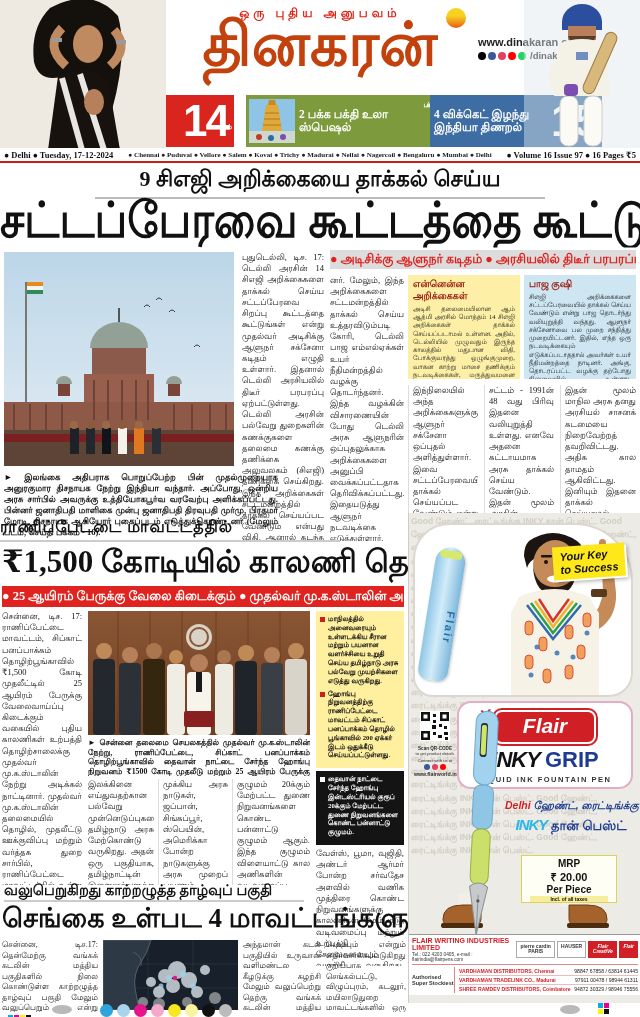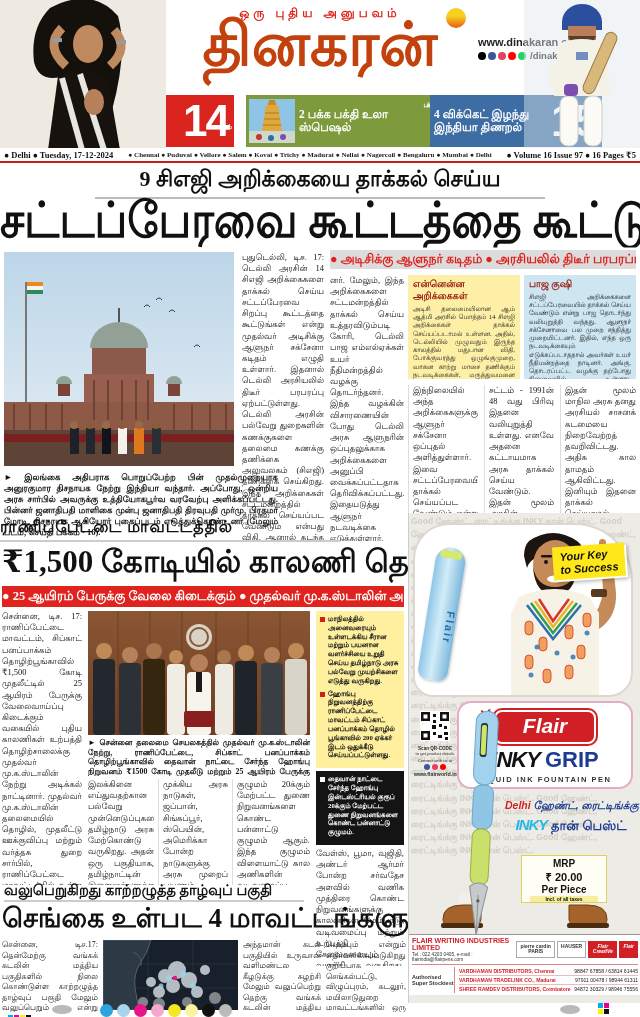--- a/index.html
+++ b/index.html
@@ -131,21 +131,21 @@
   .ad-qr .q3{font-size:4.2px;margin-top:2px;}
   .ad-qr .q4{font-size:5.2px;font-weight:bold;margin-top:1px;}
   .qr-social{display:flex;justify-content:center;gap:2px;margin-top:1px;}
   .qr-social .sicon{width:6px;height:6px;}
   .ad-pen{position:absolute;left:50px;top:196px;width:46px;height:226px;z-index:3;}
   .ad-tagline{position:absolute;left:96px;top:286px;width:132px;text-align:center;z-index:2;}
   .tg1{font-size:10.5px;font-weight:bold;font-style:italic;color:#1d3c91;white-space:nowrap;}
   .tg1 .good{color:#d11f26;}
   .tg2{font-size:13px;font-weight:900;color:#1d3c91;margin-top:3px;white-space:nowrap;}
   .tg2 .inkyc{color:#29b8e8;font-style:italic;font-size:15px;letter-spacing:-1px;}
-  .ad-mrp{position:absolute;left:112px;top:342px;width:86px;background:#fffef5;border:1px solid #e0d257;
+  .ad-mrp{position:absolute;left:112px;top:342px;width:96px;background:#fffef5;border:1px solid #e0d257;
           text-align:center;padding:2px 8px 0;z-index:2;box-sizing:border-box;}
   .ad-mrp .m1{font-size:10px;font-weight:900;}
   .ad-mrp .m2{font-size:11px;font-weight:900;}
   .ad-mrp .m3{font-size:10px;font-weight:900;}
   .ad-mrp .m4{font-size:5px;font-weight:bold;background:#f6ee9c;display:block;margin-top:1px;}
   .ad-shoes{position:absolute;left:24px;top:380px;width:184px;height:38px;z-index:1;}
   .ad-info{position:absolute;left:0;bottom:8px;width:232px;background:#fff;border-top:1px solid #999;
            box-sizing:border-box;padding:2px 3px;z-index:4;}
   .info-r1{display:flex;justify-content:space-between;align-items:center;border-bottom:1px solid #d88;padding-bottom:2px;}
   .company{color:#d11f26;font-weight:900;font-size:7px;line-height:1.1;}

